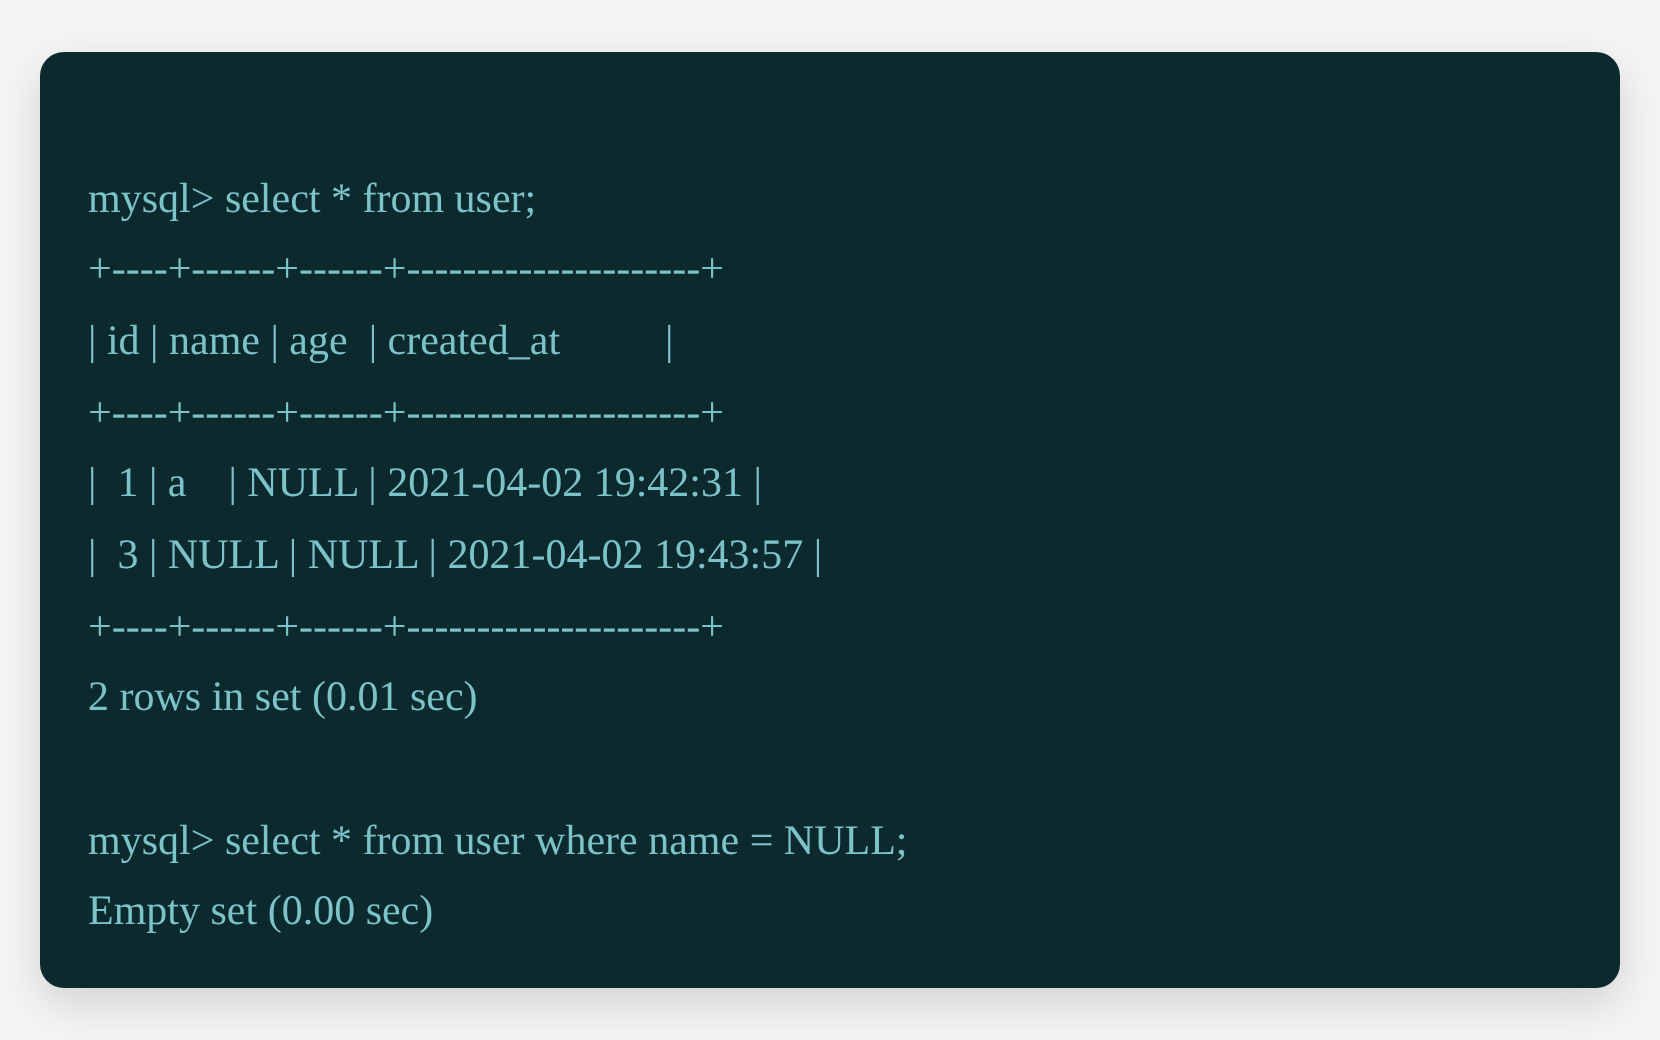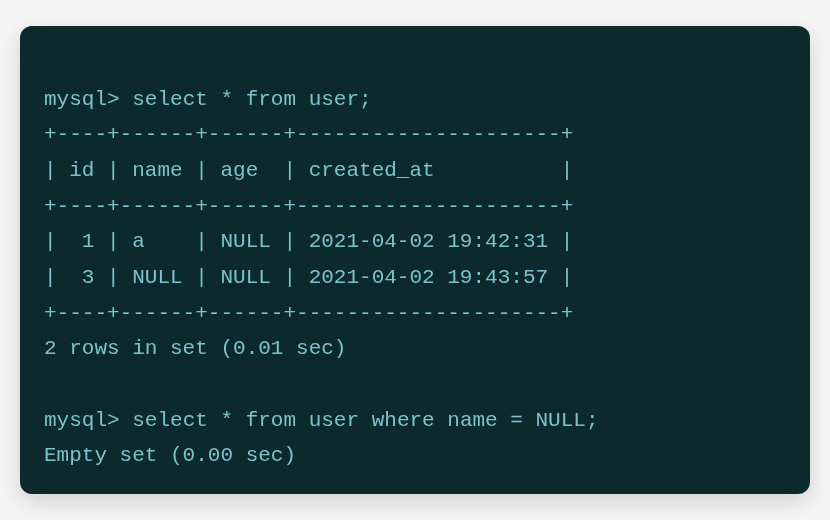--- a/index.html
+++ b/index.html
@@ -13,21 +13,21 @@
       justify-content: center;
       align-items: center;
       min-height: 520px;
       padding: 20px;
     }
     .terminal {
       width: 790px;
       background: #0c2a2e;
       border-radius: 12px;
       padding: 20px 24px;
-      font-family: Liberation Mono, monospace;
+      font-family: Liberation Serif, serif;
       font-size: 21px;
       line-height: 1.7;
       color: #7cc3c9;
       box-shadow: 0 8px 24px rgba(0,0,0,0.15);
       white-space: pre;
       overflow: hidden;
     }
     .divider-line {
       color: #7cc3c9;
       letter-spacing: 0;

